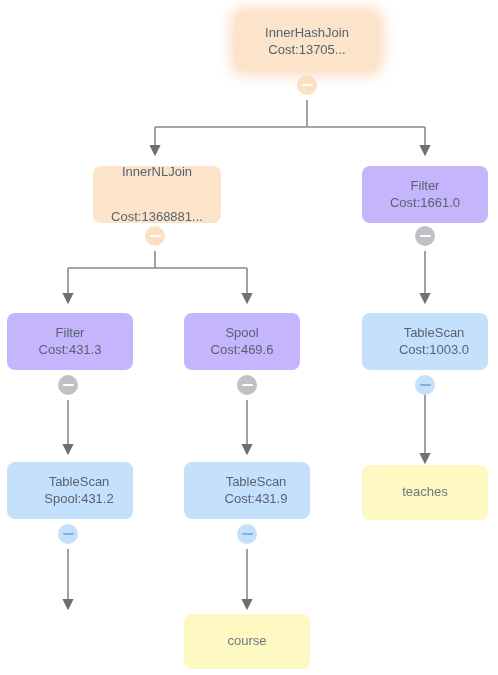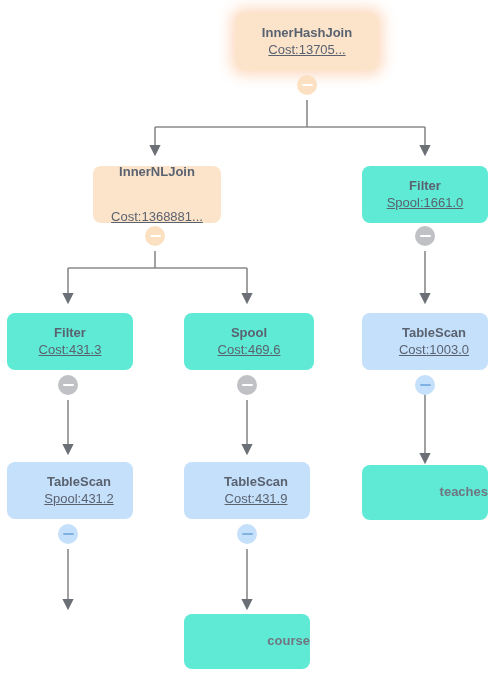--- a/index.html
+++ b/index.html
@@ -35,48 +35,45 @@
     justify-content: center;
     text-align: center;
     line-height: 1.30;
     font-size: 13px;
     color: #5a6270;
     z-index: 3;
   }
   .node .nm {
     display: block;
     white-space: nowrap;
-    font-weight: bold;
   }
   .node .cost {
     display: block;
     white-space: nowrap;
-    text-decoration: underline;
   }
   
   .n-root {
     background: #fbe4ca;
     box-shadow: 0 0 14px 5px rgba(250,140,60,0.33);
   }
   .n-orange {
     background: #fbe4ca;
     gap: 28px;
   }
   .n-gray {
-    background: #5eead4;
+    background: #c4b5fd;
   }
   .n-blue {
     background: #c5e0fb;
     padding-left: 18px;
   }
   .n-leaf {
-    background: #5eead4;
+    background: #fef9c3;
     color: #6f7682;
     font-size: 13px;
-    align-items: flex-end;
   }
   
   .toggle {
     position: absolute;
     width: 20px;
     height: 20px;
     border-radius: 50%;
     z-index: 5;
     display: flex;
     align-items: center;
@@ -157,35 +154,35 @@
   <div class="node n-orange" style="left:93px; top:166px; width:128px; height:57px;">
     <span class="nm">InnerNLJoin</span>
     <span class="cost">Cost:1368881...</span>
   </div>
   <div class="toggle t-orange" style="left:145px; top:226px;">
     <span class="bar"></span>
   </div>
 
   <div class="node n-gray" style="left:362px; top:166px; width:126px; height:57px;">
     <span class="nm">Filter</span>
-    <span class="cost">Spool:1661.0</span>
+    <span class="cost">Cost:1661.0</span>
   </div>
   <div class="toggle t-gray" style="left:415px; top:226px;">
     <span class="bar"></span>
   </div>
 
   <div class="node n-gray" style="left:7px; top:313px; width:126px; height:57px;">
     <span class="nm">Filter</span>
     <span class="cost">Cost:431.3</span>
   </div>
   <div class="toggle t-gray" style="left:58px; top:375px;">
     <span class="bar"></span>
   </div>
 
-  <div class="node n-gray" style="left:184px; top:313px; width:130px; height:57px;">
+  <div class="node n-gray" style="left:184px; top:313px; width:116px; height:57px;">
     <span class="nm">Spool</span>
     <span class="cost">Cost:469.6</span>
   </div>
   <div class="toggle t-gray" style="left:237px; top:375px;">
     <span class="bar"></span>
   </div>
 
   <div class="node n-blue" style="left:362px; top:313px; width:126px; height:57px;">
     <span class="nm">TableScan</span>
     <span class="cost">Cost:1003.0</span>

